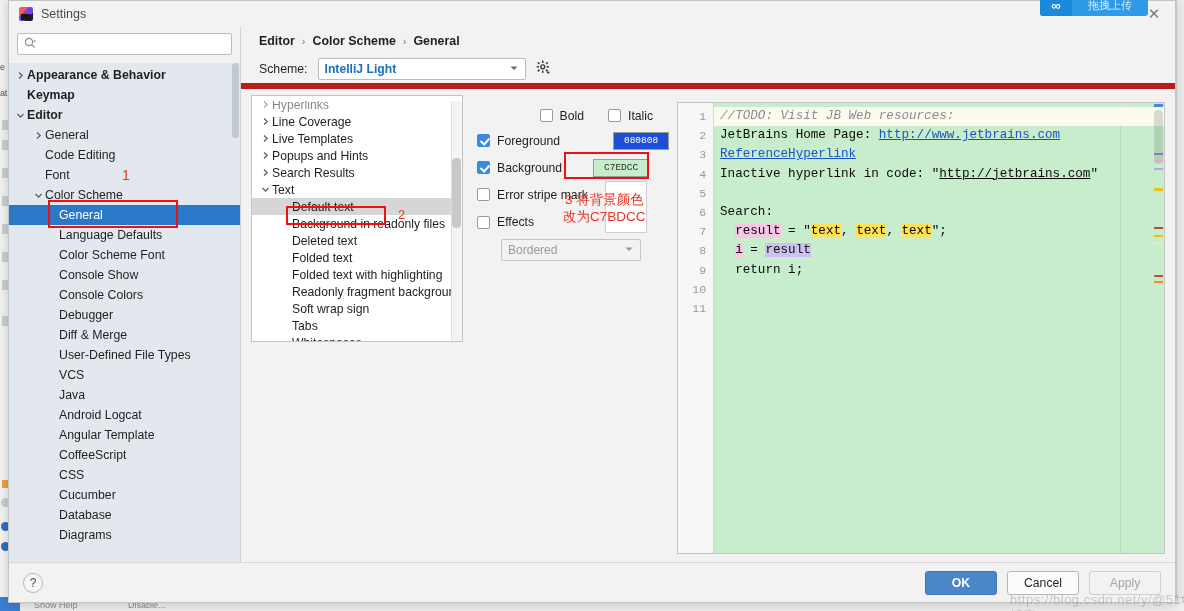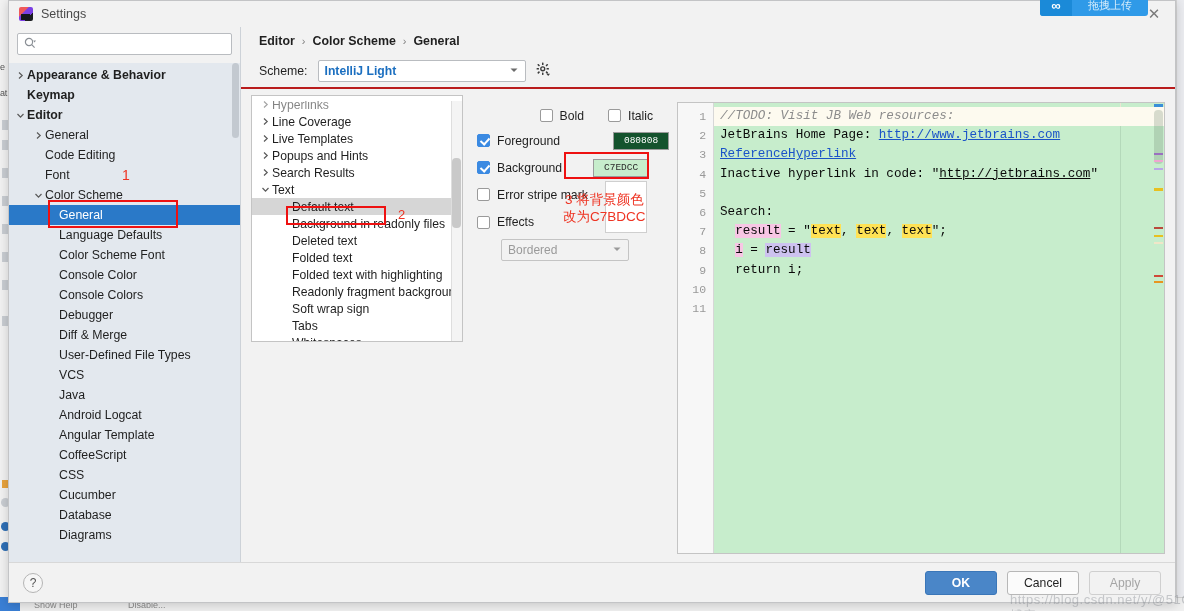--- a/index.html
+++ b/index.html
@@ -138,21 +138,21 @@
   
   .rightpane { flex: 1; display: flex; flex-direction: column; background: #f2f2f2; min-width: 0; }
   .breadcrumb {
     height: 28px; flex: 0 0 28px; display: flex; align-items: center;
     padding: 0 0 0 18px; font-size: 12.4px; font-weight: bold; color: #1f1f1f; gap: 7px;
   }
   .bc-sep { color: #808080; font-weight: normal; font-size: 11px; }
 
   .schemerow {
     height: 34px; flex: 0 0 34px; display: flex; align-items: center;
-    padding-left: 18px; gap: 10px; border-bottom: 2px solid #b91c1c;
+    padding-left: 18px; gap: 10px; border-bottom: 6px solid #b91c1c;
   }
   .scheme-label { font-size: 12.3px; color: #1f1f1f; }
   .combo {
     width: 208px; height: 22px; background: #fff; border: 1px solid #b9bcc0; border-radius: 2px;
     display: flex; align-items: center; padding: 0 6px; font-size: 12.2px;
     font-weight: bold; color: #1b6fc0; position: relative; cursor: pointer;
   }
   .combo .arrow { margin-left: auto; }
   .gear { cursor: pointer; display: block; }
 
@@ -197,24 +197,24 @@
     content: ""; position: absolute; left: 4px; top: 1px; width: 4px; height: 7px;
     border: solid #fff; border-width: 0 2px 2px 0; transform: rotate(42deg);
   }
   .rowlabel { font-size: 12.2px; color: #1f1f1f; }
   .swatch {
     width: 56px; height: 18px; border: 1px solid #9b9b9b;
     font-size: 9.5px; font-family: "Liberation Mono", monospace;
     display: flex; align-items: center; justify-content: center; cursor: pointer;
   }
   .sw-slot { margin-left: auto; margin-right: 8px; }
-  .sw-fg { background: #14532d; color: #ffffff; }
+  .sw-fg { background: #1d4ed8; color: #ffffff; }
   .sw-bg { background: #c7edcc; color: #2b2b2b; margin-left: 31px; }
   .effcombo {
-    margin-left: 24px; width: 128px; height: 22px; background: #f2f2f2;
+    margin-left: 24px; width: 140px; height: 22px; background: #f2f2f2;
     border: 1px solid #c4c4c4; border-radius: 2px; display: flex; align-items: center;
     padding: 0 6px; font-size: 12px; color: #9a9a9a; cursor: default;
   }
   .effcombo .arrow { margin-left: auto; }
 
   .redbox {
     position: absolute; border: 2px solid #ee1111; pointer-events: none; z-index: 20;
   }
   .annot {
     position: absolute; color: #ee3322; z-index: 21; pointer-events: none;
@@ -385,21 +385,21 @@
             <div class="titem ind2">
               <span class="tw"></span>
               <span>Language Defaults</span>
             </div>
             <div class="titem ind2">
               <span class="tw"></span>
               <span>Color Scheme Font</span>
             </div>
             <div class="titem ind2">
               <span class="tw"></span>
-              <span>Console Color</span>
+              <span>Console Show</span>
             </div>
             <div class="titem ind2">
               <span class="tw"></span>
               <span>Console Colors</span>
             </div>
             <div class="titem ind2">
               <span class="tw"></span>
               <span>Debugger</span>
             </div>
             <div class="titem ind2">

